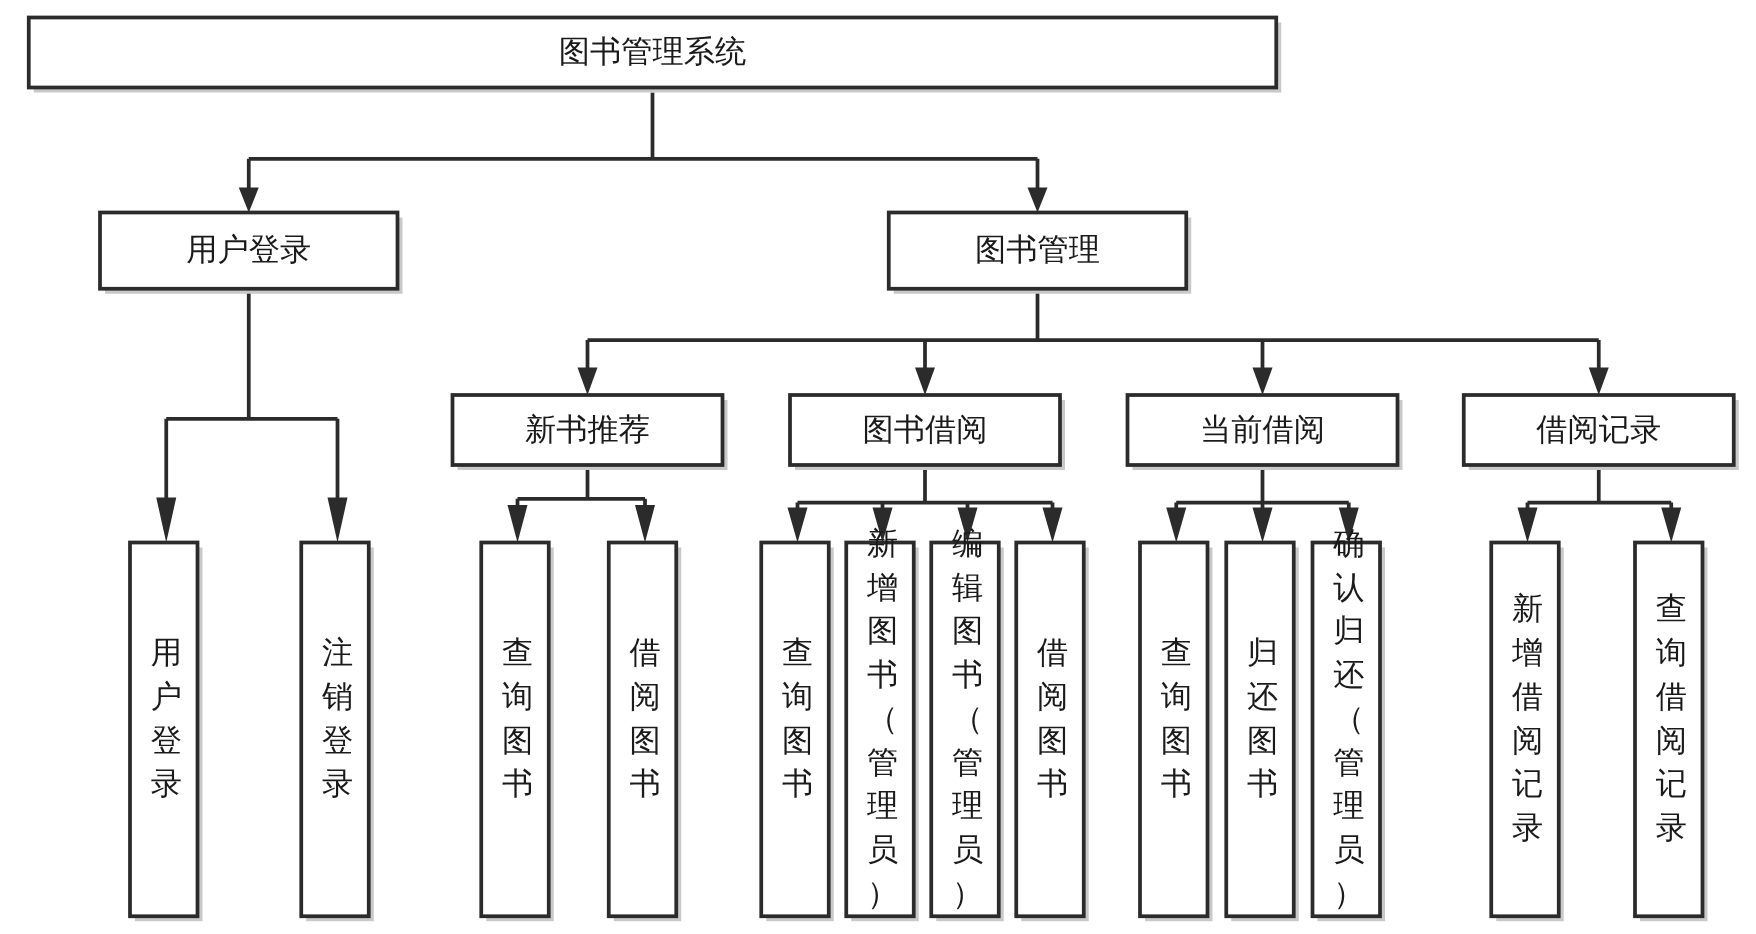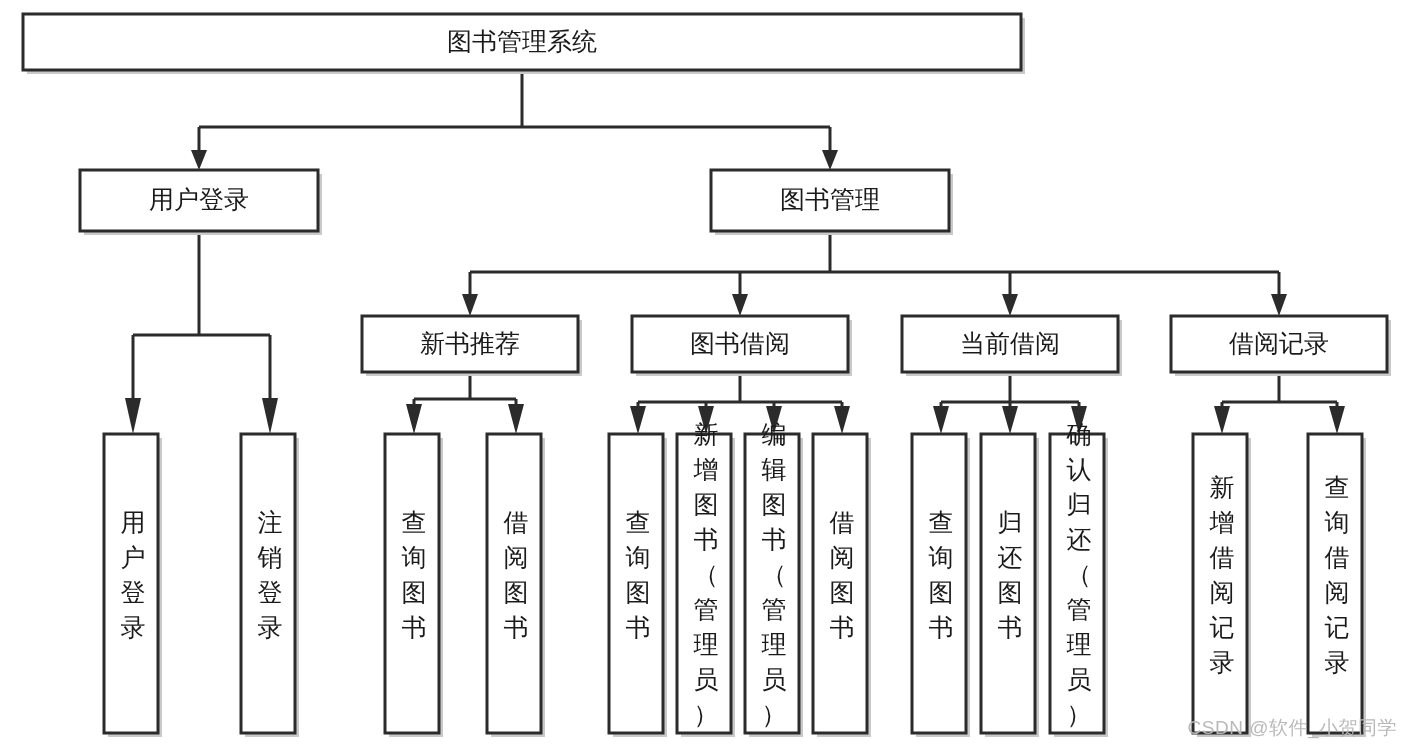--- a/index.html
+++ b/index.html
@@ -248,14 +248,13 @@
     </g>
 
     <g>
       <rect class="node-shadow" x="1312" y="438" width="54" height="299"></rect>
       <rect class="node-box" x="1308" y="434" width="54" height="299"></rect>
       <text class="leaf-label vtext" x="1337" y="583"><tspan x="1337" y="495.5">查</tspan><tspan x="1337" y="530.5">询</tspan><tspan x="1337" y="565.5">借</tspan><tspan x="1337" y="600.5">阅</tspan><tspan x="1337" y="635.5">记</tspan><tspan x="1337" y="670.5">录</tspan></text>
     </g>
 
   </svg>
 
-  <div class="watermark">CSDN @软件_小贺同学</div>
 </div>
 
 </body></html>

